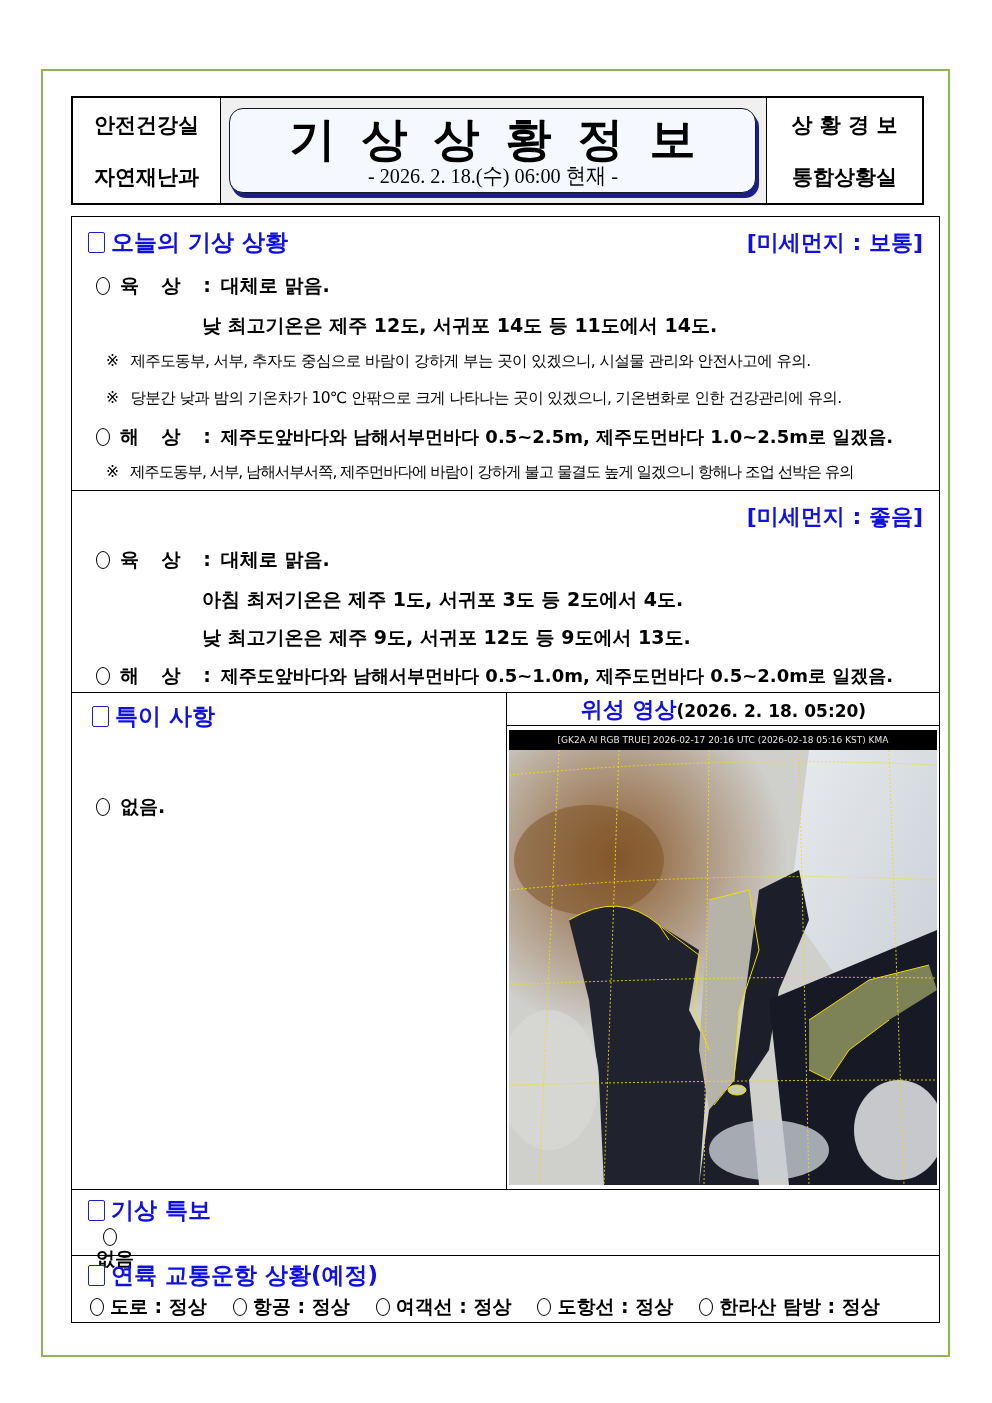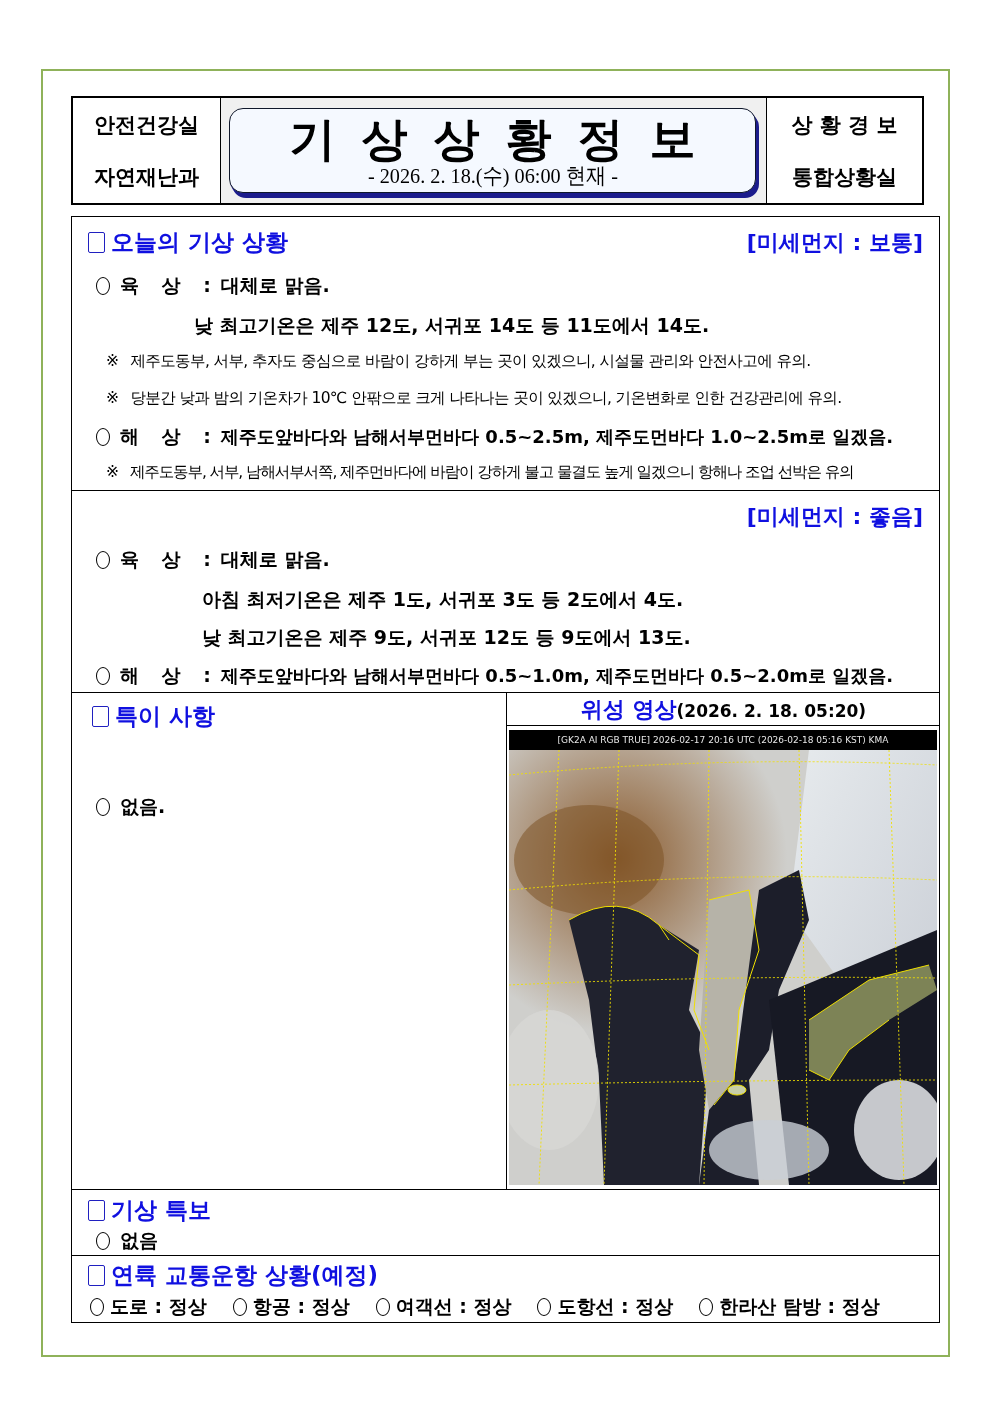--- a/index.html
+++ b/index.html
@@ -134,21 +134,21 @@
       <span class="sqbox"></span>
       <span>오늘의 기상 상황</span>
     </div>
     <div class="dust" style="top:11px;">[미세먼지 : 보통]</div>
 
     <div class="line" style="left:24px; top:56px;">
       <span class="circ"></span>
       <span class="lbl-wide">육 상 :</span>
       <span style="margin-left:2px;">대체로 맑음.</span>
     </div>
-    <div class="line" style="left:122px; top:96px;">낮 최고기온은 제주 12도, 서귀포 14도 등 11도에서 14도.</div>
+    <div class="line" style="left:130px; top:96px;">낮 최고기온은 제주 12도, 서귀포 14도 등 11도에서 14도.</div>
 
     <div class="note" style="left:34px; top:134px;">
       <span class="star">※</span><span>제주도동부, 서부, 추자도 중심으로 바람이 강하게 부는 곳이 있겠으니, 시설물 관리와 안전사고에 유의.</span>
     </div>
     <div class="note" style="left:34px; top:171px;">
       <span class="star">※</span><span>당분간 낮과 밤의 기온차가 10℃ 안팎으로 크게 나타나는 곳이 있겠으니, 기온변화로 인한 건강관리에 유의.</span>
     </div>
 
     <div class="line" style="left:24px; top:207px;">
       <span class="circ"></span>
@@ -248,21 +248,21 @@
         </svg>
       </div>
     </div>
   </div>
 
   <div class="section" style="top:973px; height:66px;">
     <div class="sec-title" style="left:16px; top:5px;">
       <span class="sqbox"></span>
       <span>기상 특보</span>
     </div>
-    <div class="line" style="left:24px; top:38px;">
+    <div class="line" style="left:24px; top:38px;flex-direction:column;">
       <span class="circ"></span>
       <span>없음</span>
     </div>
   </div>
 
   <div class="section" style="top:1039px; height:66px; border-bottom:none;">
     <div class="sec-title" style="left:16px; top:4px;">
       <span class="sqbox"></span>
       <span>연륙 교통운항 상황(예정)</span>
     </div>

